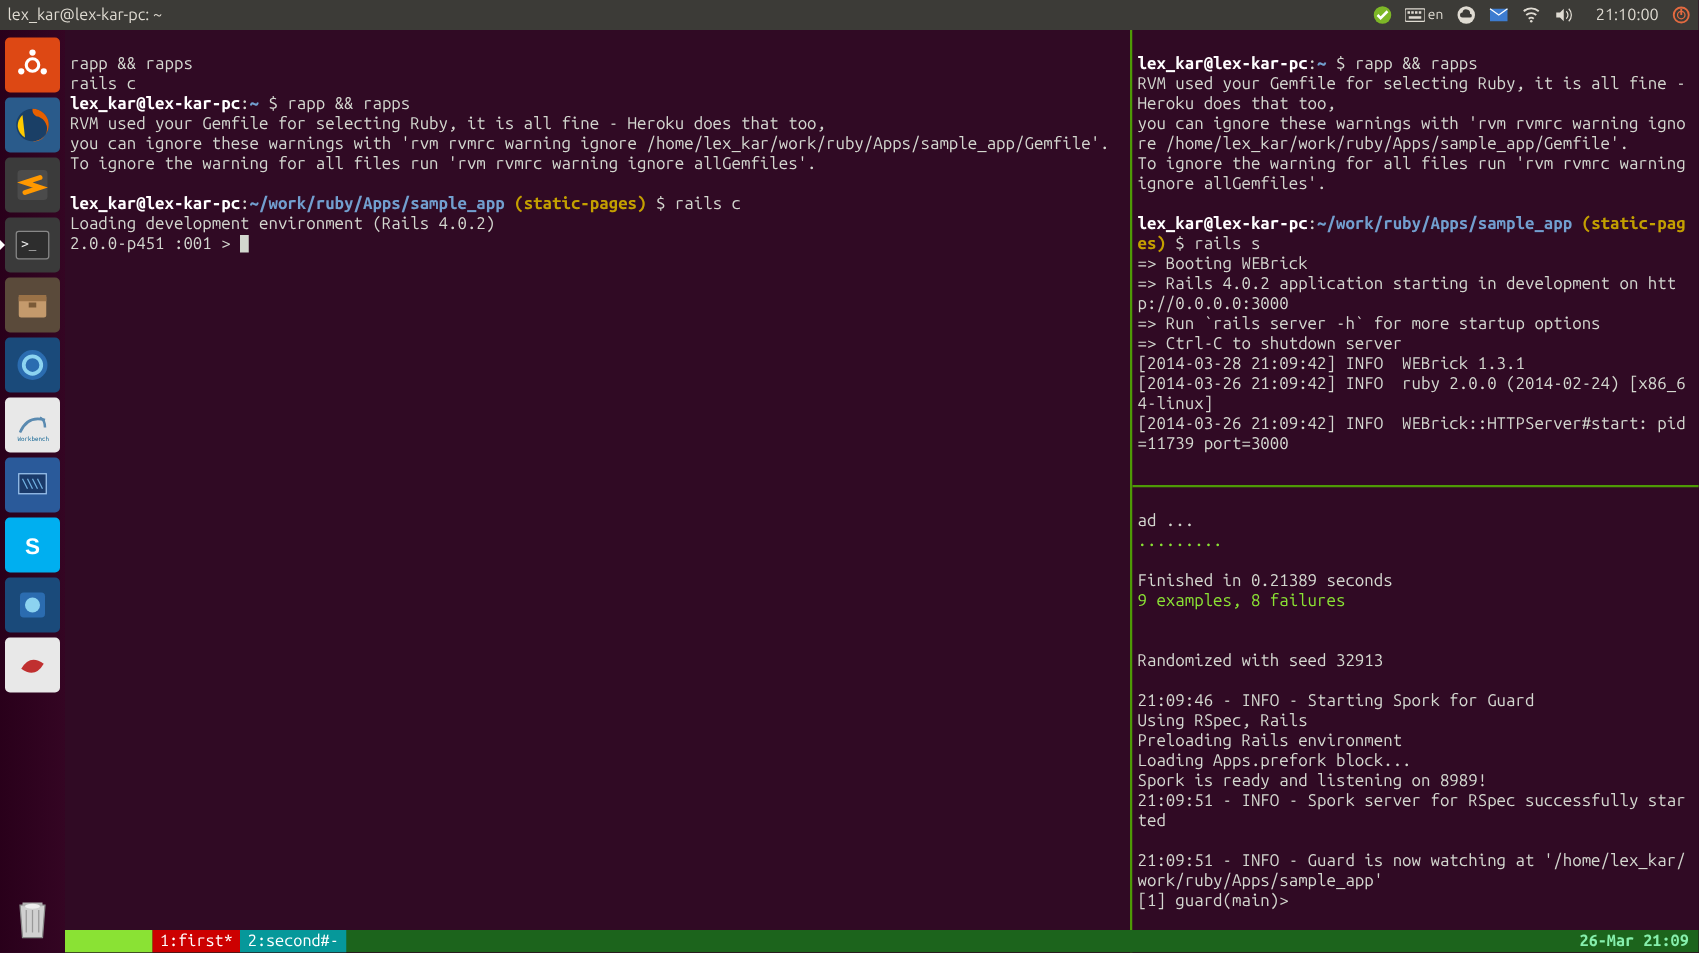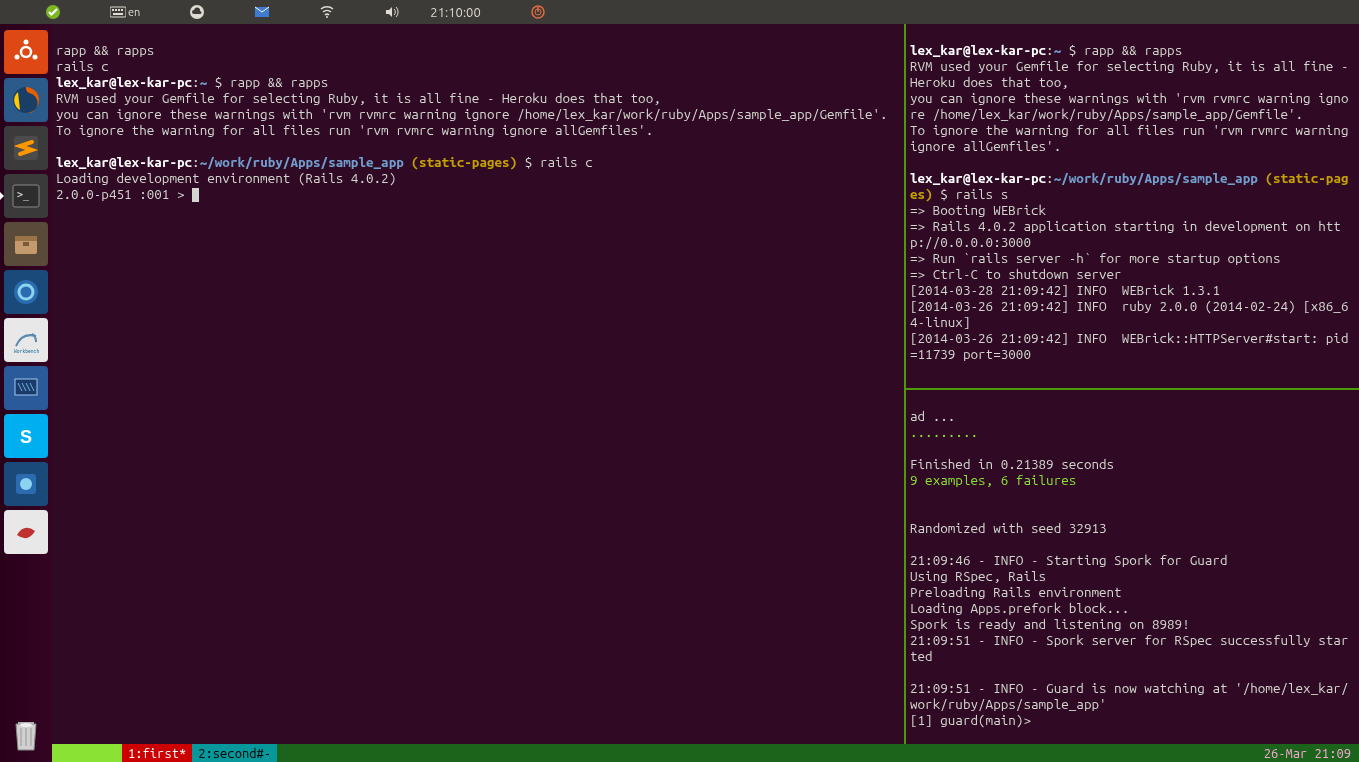--- a/index.html
+++ b/index.html
@@ -18,23 +18,23 @@
   background: #3c3b37;
   display: flex;
   align-items: center;
   padding: 0 6px;
   color: #dfdbd2;
   font-family: 'Ubuntu', sans-serif;
   font-size: 13px;
 }
 .window-title { flex: 1; }
 .tray { display: flex; align-items: center; gap: 10px; }
-.tray-icon { width: 16px; height: 16px; display: flex; align-items: center; justify-content: center; margin-left: 39px; }
+.tray-icon { width: 16px; height: 16px; display: flex; align-items: center; justify-content: center; }
 .tray-icon svg { width: 16px; height: 16px; }
-.clock { font-size: 13px; margin-left: 20px; }
+.clock { font-size: 13px; margin-left: 8px; }
 
 .launcher {
   position: absolute;
   left: 0;
   top: 24px;
   width: 52px;
   height: calc(100% - 24px);
   background: linear-gradient(to right, rgba(40,0,25,0.7), rgba(60,10,40,0.5));
   display: flex;
   flex-direction: column;
@@ -142,39 +142,41 @@
 .tmux-tab1 {
   background: #cc0000;
   color: #fff;
   padding: 0 6px;
   height: 100%;
   display: flex;
   align-items: center;
 }
 .tmux-tab2 {
   background: #06989a;
-  color: #000000;
+  color: #ffffff;
   padding: 0 6px;
   height: 100%;
   display: flex;
   align-items: center;
 }
 .tmux-spacer { flex: 1; }
 .tmux-right {
-  color: #f9a8d4;
+  color: #86efac;
   padding: 0 8px;
   height: 100%;
   display: flex;
   align-items: center;
+  font-weight: bold;
 }
 </style>
 </head>
 <body>
 
 <div class="top-panel">
+  <span class="window-title">lex_kar@lex-kar-pc: ~</span>
   <div class="tray">
     <span class="tray-icon">
         <svg viewBox="0 0 16 16">
           <circle cx="8" cy="8" r="7" fill="#7db727"></circle>
           <path d="M4 8 l2.5 2.5 L12 5" stroke="#fff" stroke-width="2" fill="none"></path>
         </svg>
       </span>
     <span class="tray-icon" style="color:#dfdbd2;font-size:11px;display:inline-flex;align-items:center;gap:2px;width:auto">
         <svg viewBox="0 0 16 10" width="16" height="10">
           <rect x="0" y="0" width="16" height="10" rx="1" fill="none" stroke="#dfdbd2"></rect>
@@ -337,21 +339,21 @@
 <span class="text">[2014-03-28 21:09:42] INFO  WEBrick 1.3.1</span>
 <span class="text">[2014-03-26 21:09:42] INFO  ruby 2.0.0 (2014-02-24) [x86_64-linux]</span>
 <span class="text">[2014-03-26 21:09:42] INFO  WEBrick::HTTPServer#start: pid=11739 port=3000</span></div>
     </div>
     <div class="pane-right-bottom">
       <div class="term-content">
 <span class="text">ad ...</span>
 <span class="green">.........</span>
 
 <span class="text">Finished in 0.21389 seconds</span>
-<span class="green">9 examples, 6 failures</span>
+<span class="green">9 examples, 8 failures</span>
 
 
 <span class="text">Randomized with seed 32913</span>
 
 <span class="text">21:09:46 - INFO - Starting Spork for Guard</span>
 <span class="text">Using RSpec, Rails</span>
 <span class="text">Preloading Rails environment</span>
 <span class="text">Loading Apps.prefork block...</span>
 <span class="text">Spork is ready and listening on 8989!</span>
 <span class="text">21:09:51 - INFO - Spork server for RSpec successfully started</span>

